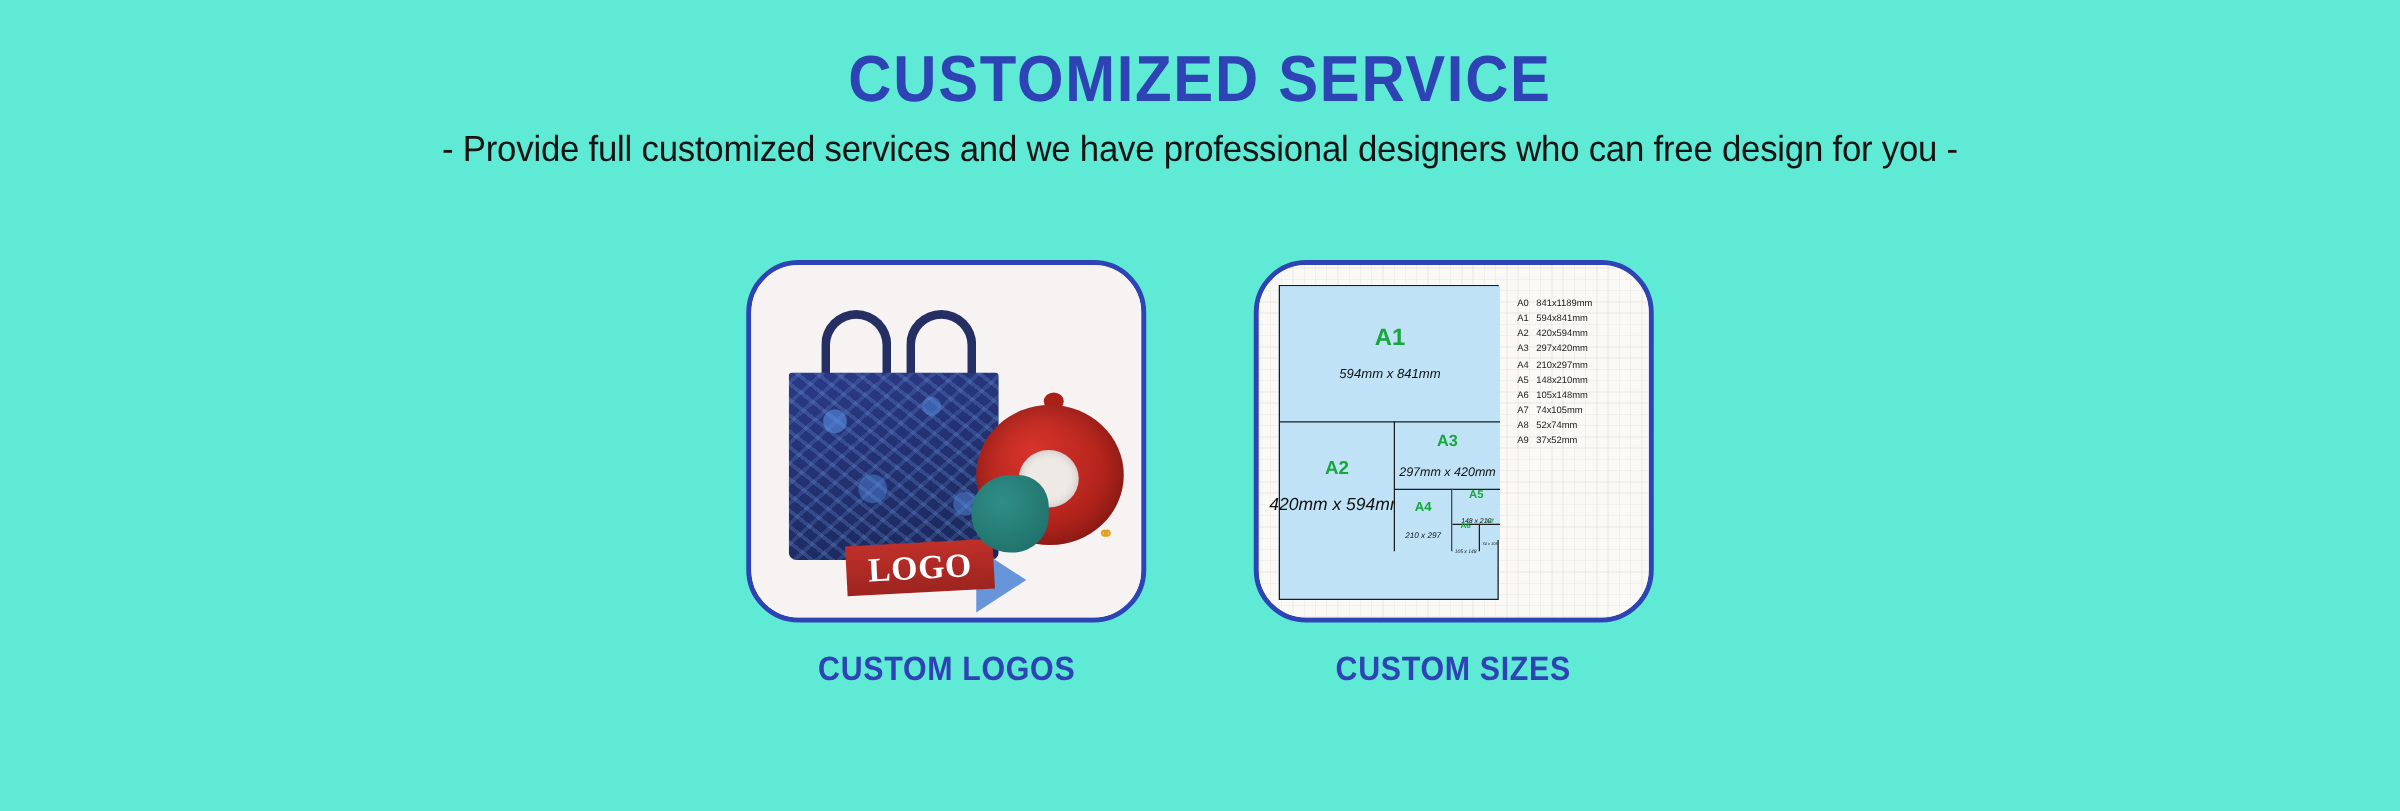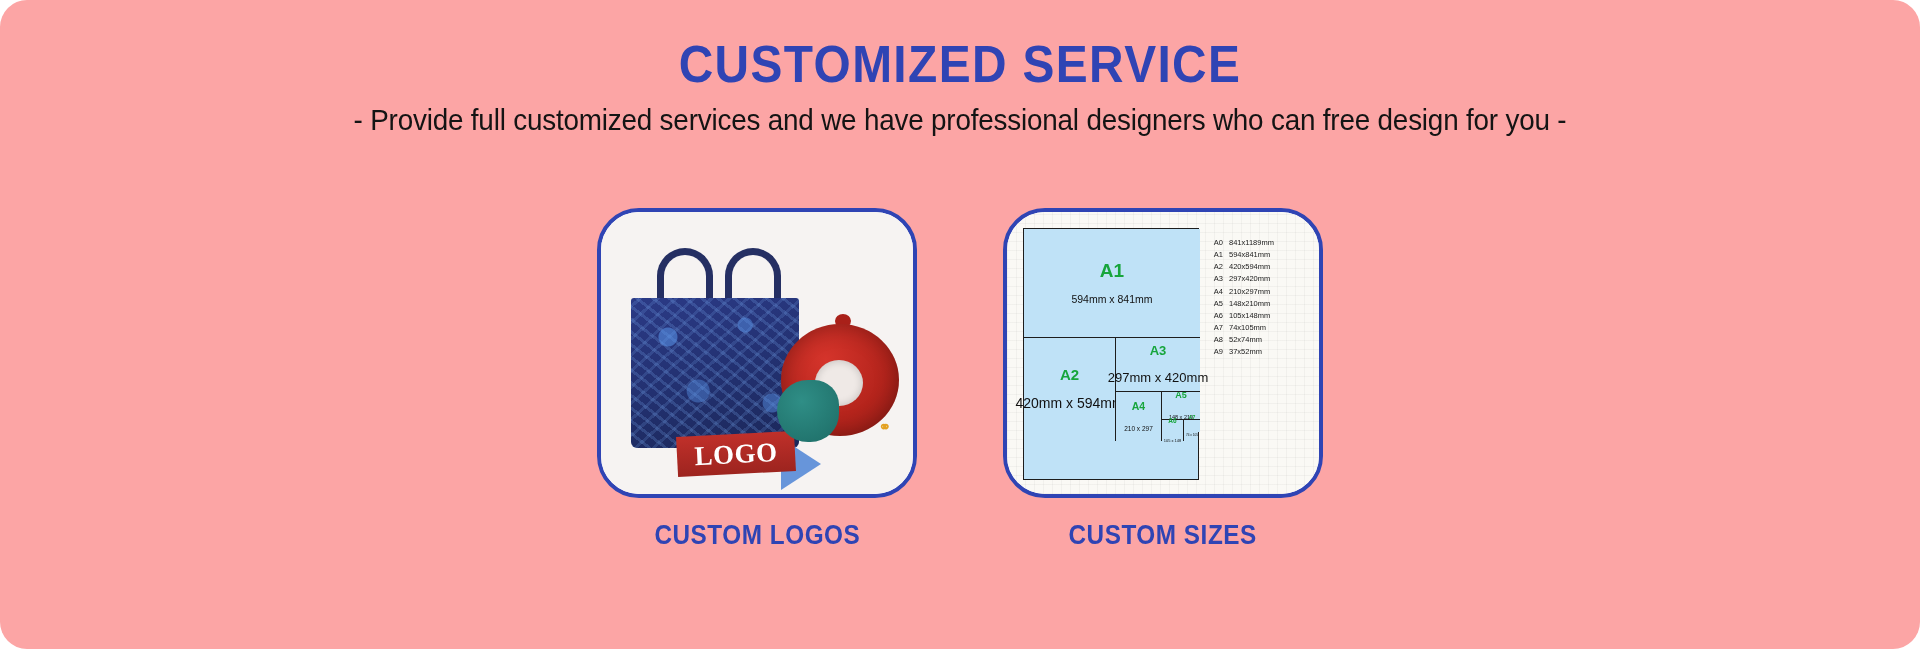--- a/index.html
+++ b/index.html
@@ -2,21 +2,21 @@
 <html><head>
 <meta charset="utf-8">
 <style>
   * { box-sizing: border-box; margin: 0; padding: 0; }
   html, body {
     width: 1920px; height: 649px;
     background: #ffffff;
     font-family: "Liberation Sans", sans-serif;
     overflow: hidden;
   }
-  .banner { position: relative; width: 1920px; height: 649px; background: #fca5a5; border-radius: 27px; }
+  .banner { position: relative; width: 1920px; height: 649px; background: #5eead4; }
 
   
   .heading-block { width: 100%; text-align: center; padding-top: 38px; }
   .main-title {
     font-family: "Liberation Sans Narrow", "Liberation Sans", sans-serif;
     font-weight: 700;
     font-size: 52px;
     letter-spacing: 1.5px;
     color: #2f44b4;
     transform: scaleX(0.92);
@@ -194,27 +194,27 @@
   }
   .size-diagram {
     position: relative;
     width: 176px; height: 100%;
     border: 1px solid #1d1d1d;
     background: #bfe2f7;
   }
   .sz { position: absolute; border: 1px solid #1d1d1d; background: #bfe2f7;
         display: flex; flex-direction: column; align-items: center; justify-content: center; }
   .sz .nm { color: #17a53c; font-weight: 700; line-height: 1; }
-  .sz .dm { color: #111; line-height: 1.1; margin-top: 14px; white-space: nowrap; }
+  .sz .dm { color: #111; line-height: 1.1; margin-top: 14px; white-space: nowrap; font-style: italic; }
   .sz-a1 { left: 0; top: 0; width: 176px; height: 108px; border: none; }
   .sz-a1 .nm { font-size: 19px; } .sz-a1 .dm { font-size: 10.5px; }
   .sz-a2 { left: 0; top: 108px; width: 92px; height: 104px; border-width: 1px 1px 0 0; }
   .sz-a2 .nm { font-size: 15px; } .sz-a2 .dm { font-size: 14px; }
   .sz-a3 { left: 92px; top: 108px; width: 84px; height: 54px; border-width: 1px 0 0 0; }
-  .sz-a3 .nm { font-size: 13px; } .sz-a3 .dm { font-size: 13px; }
+  .sz-a3 .nm { font-size: 13px; } .sz-a3 .dm { font-size: 10px; }
   .sz-a4 { left: 92px; top: 162px; width: 46px; height: 50px; border-width: 1px 1px 0 0; }
   .sz-a4 .nm { font-size: 10.5px; } .sz-a4 .dm { font-size: 6.5px; }
   .sz-a5 { left: 138px; top: 162px; width: 38px; height: 28px; border-width: 1px 0 0 0; }
   .sz-a5 .nm { font-size: 9px; } .sz-a5 .dm { font-size: 5.5px; }
   .sz-a6 { left: 138px; top: 190px; width: 22px; height: 22px; border-width: 1px 1px 0 0; }
   .sz-a6 .nm { font-size: 6.5px; } .sz-a6 .dm { font-size: 4px; }
   .sz-a7 { left: 160px; top: 190px; width: 16px; height: 13px; border-width: 1px 0 0 0; }
   .sz-a7 .nm { font-size: 5px; } .sz-a7 .dm { font-size: 3.2px; }
   .size-list {
     flex: 1; padding-left: 12px; padding-top: 10px;

